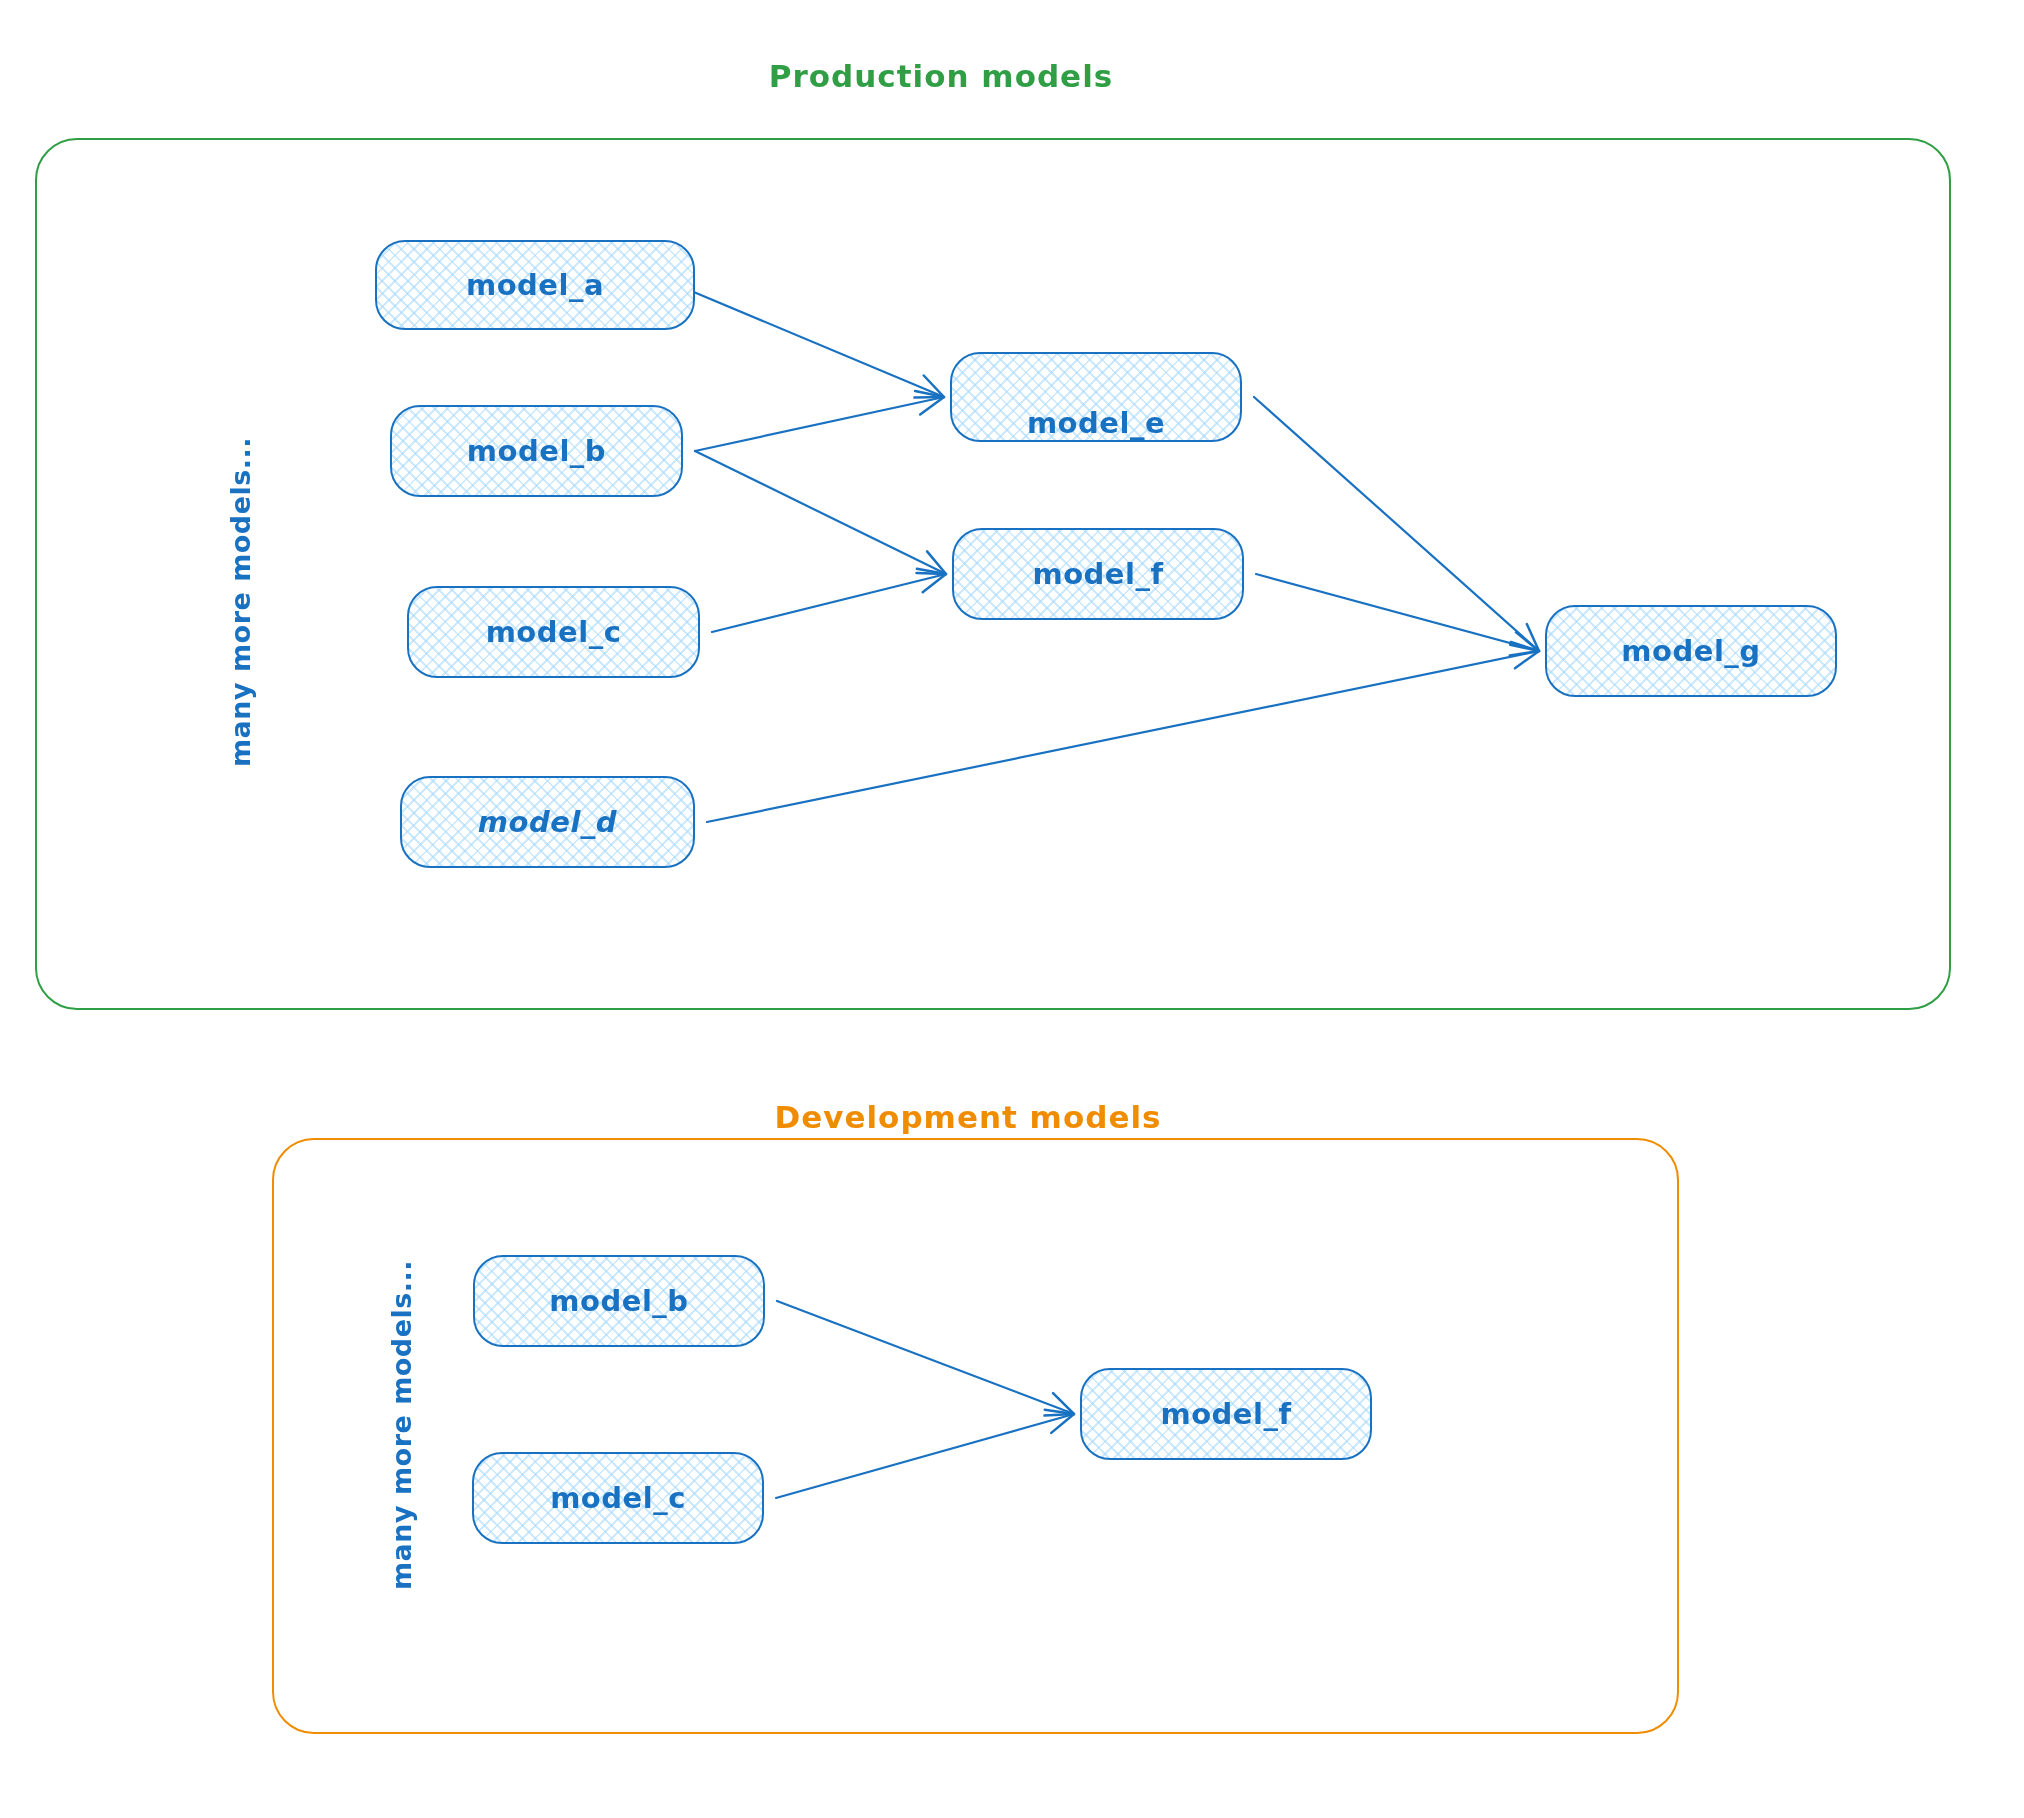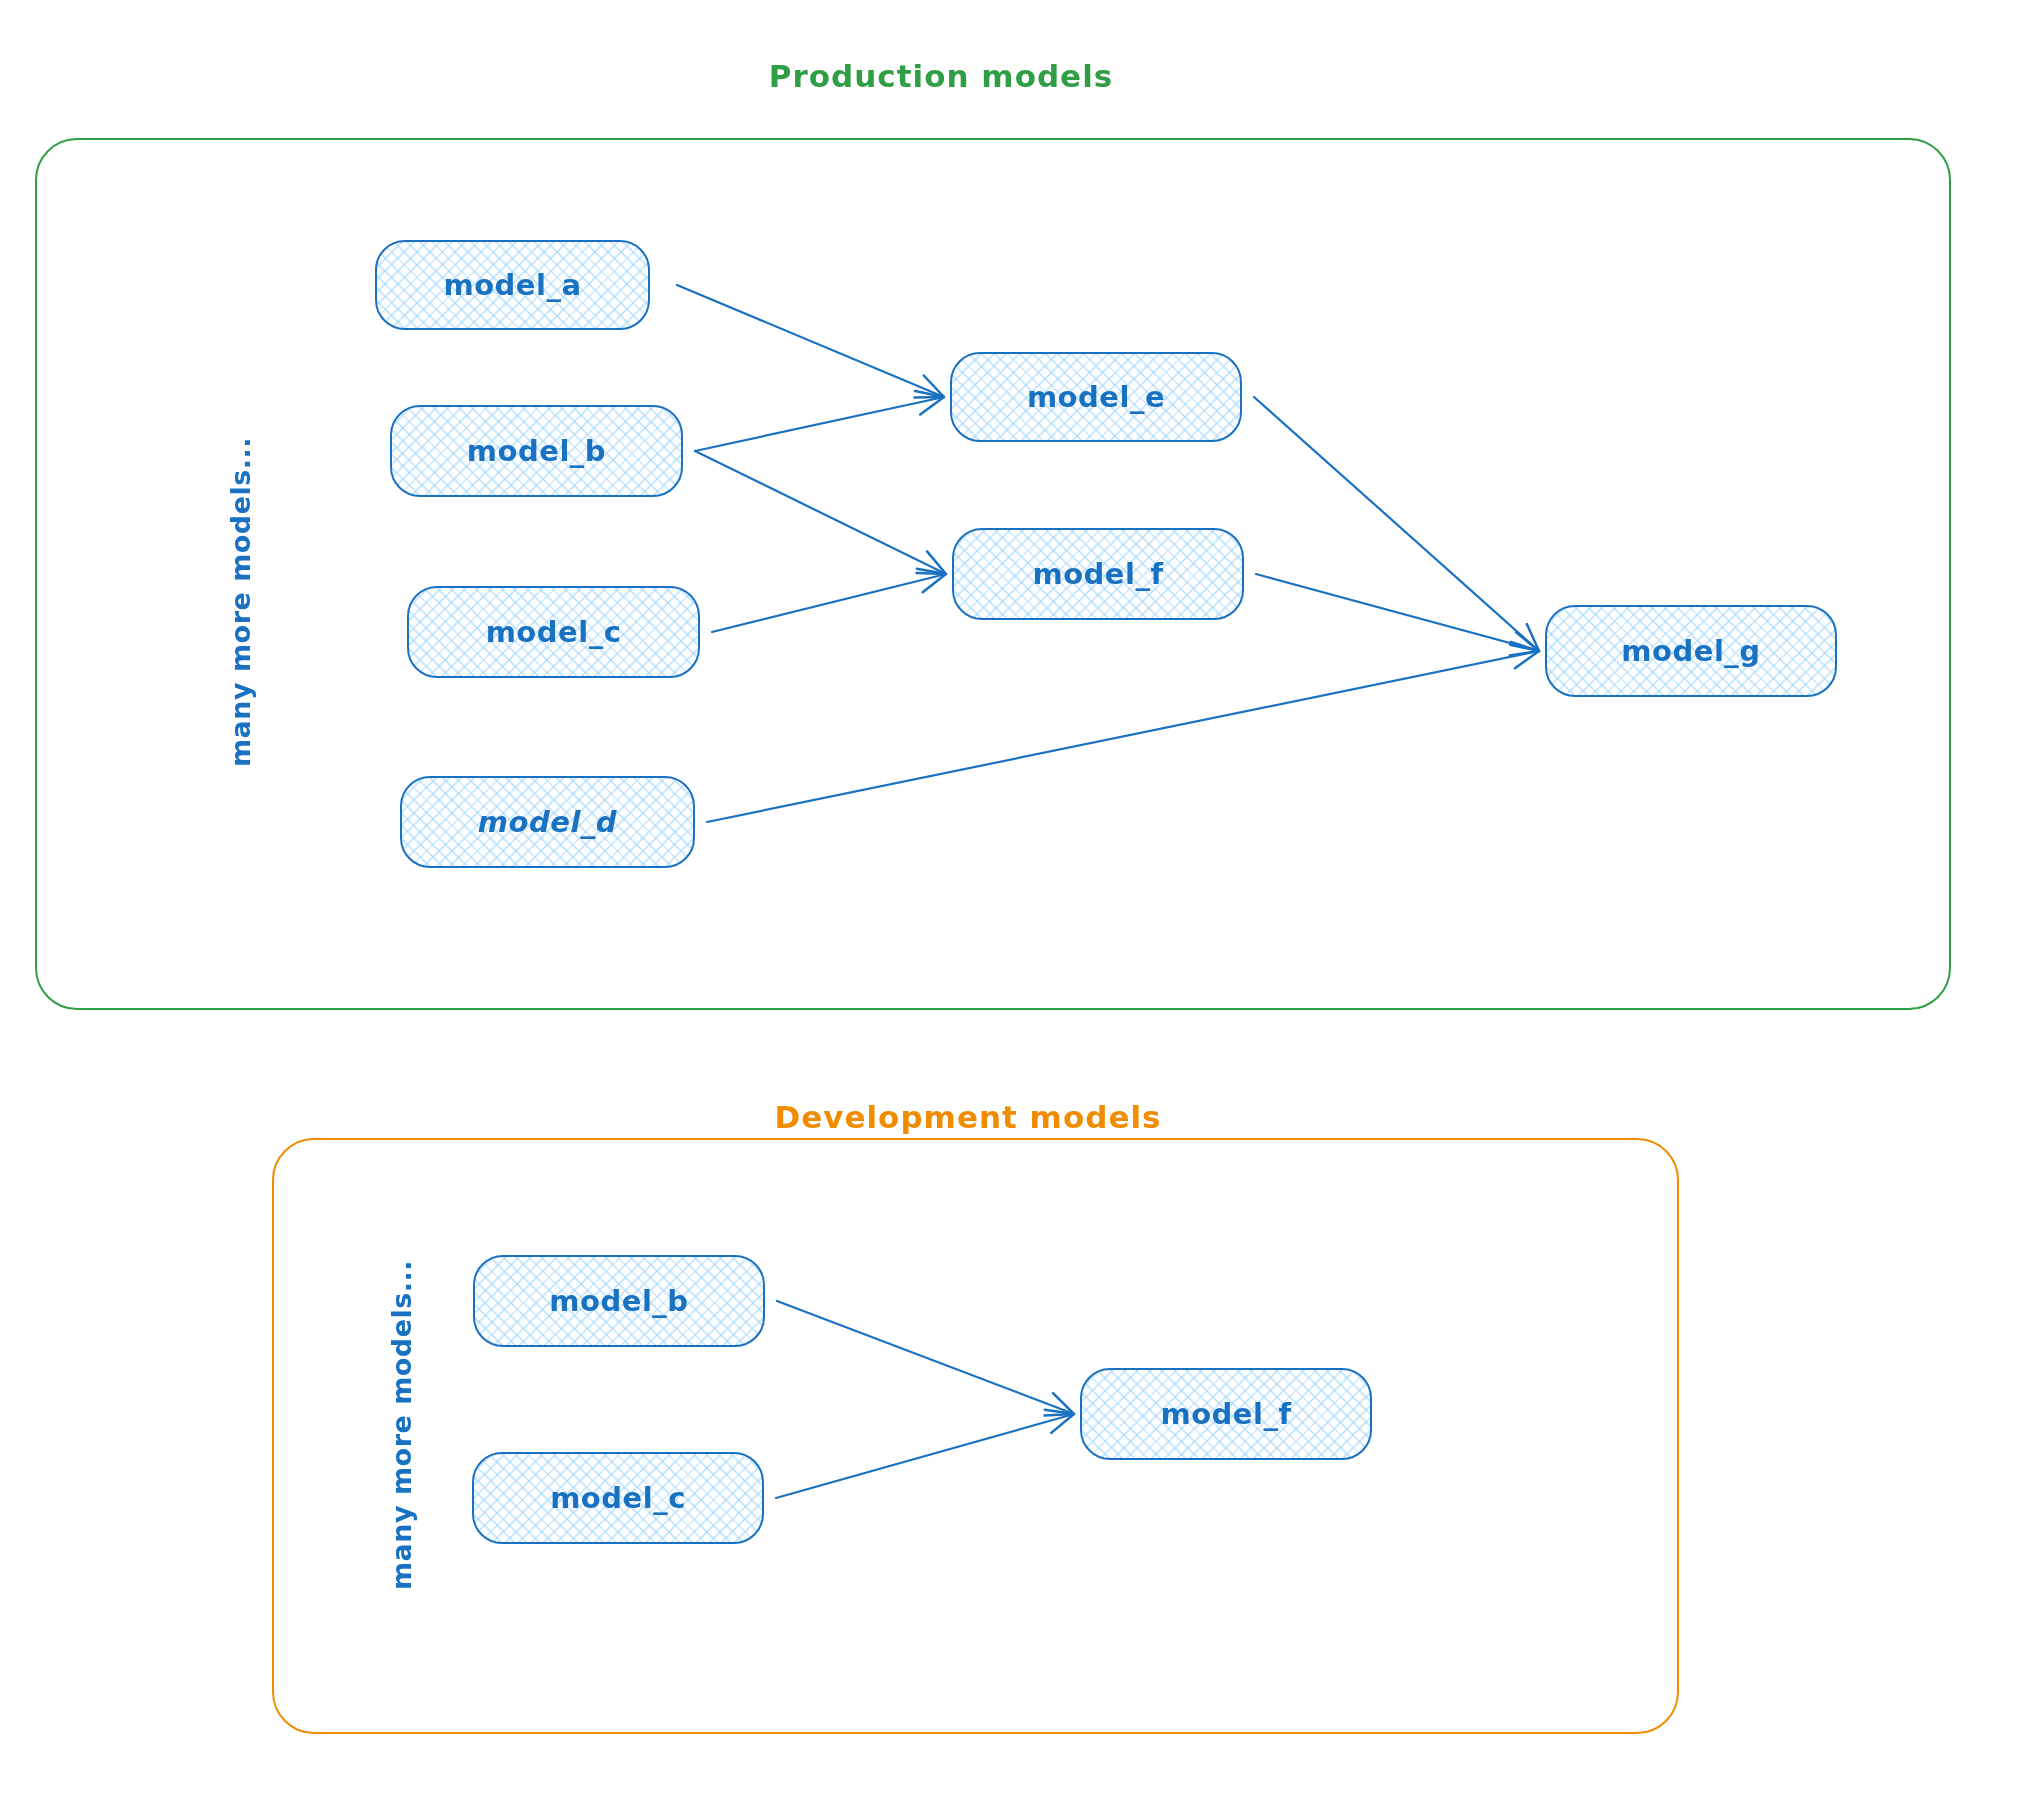--- a/index.html
+++ b/index.html
@@ -85,37 +85,37 @@
       <line x1="777" y1="1301" x2="1074" y2="1414" stroke="#1971c2" stroke-width="2.2" stroke-linecap="round" marker-end="url(#arrowhead)"></line>
       <line x1="776" y1="1498" x2="1074" y2="1414" stroke="#1971c2" stroke-width="2.2" stroke-linecap="round" marker-end="url(#arrowhead)"></line>
     </svg>
 
   <div class="section-title production" style="left:941px; top:58px;">Production models</div>
 
   <div class="section-outline production" style="left:35px; top:138px; width:1912px; height:868px;"></div>
 
   <div class="side-label" style="left:240px; top:602px;">many more models...</div>
 
-  <div class="node" style="left:375px; top:240px; width:275px; height:90px;">
+  <div class="node" style="left:375px; top:240px; width:320px; height:90px;">
     <span class="node-label">model_a</span>
   </div>
 
   <div class="node" style="left:390px; top:405px; width:293px; height:92px;">
     <span class="node-label">model_b</span>
   </div>
 
   <div class="node" style="left:407px; top:586px; width:293px; height:92px;">
     <span class="node-label">model_c</span>
   </div>
 
   <div class="node" style="left:400px; top:776px; width:295px; height:92px;font-style:italic;">
     <span class="node-label">model_d</span>
   </div>
 
-  <div class="node" style="left:950px; top:352px; width:292px; height:90px;">
+  <div class="node" style="left:950px; top:352px; width:292px; height:90px;align-items:flex-end;">
     <span class="node-label">model_e</span>
   </div>
 
   <div class="node" style="left:952px; top:528px; width:292px; height:92px;">
     <span class="node-label">model_f</span>
   </div>
 
   <div class="node" style="left:1545px; top:605px; width:292px; height:92px;">
     <span class="node-label">model_g</span>
   </div>

